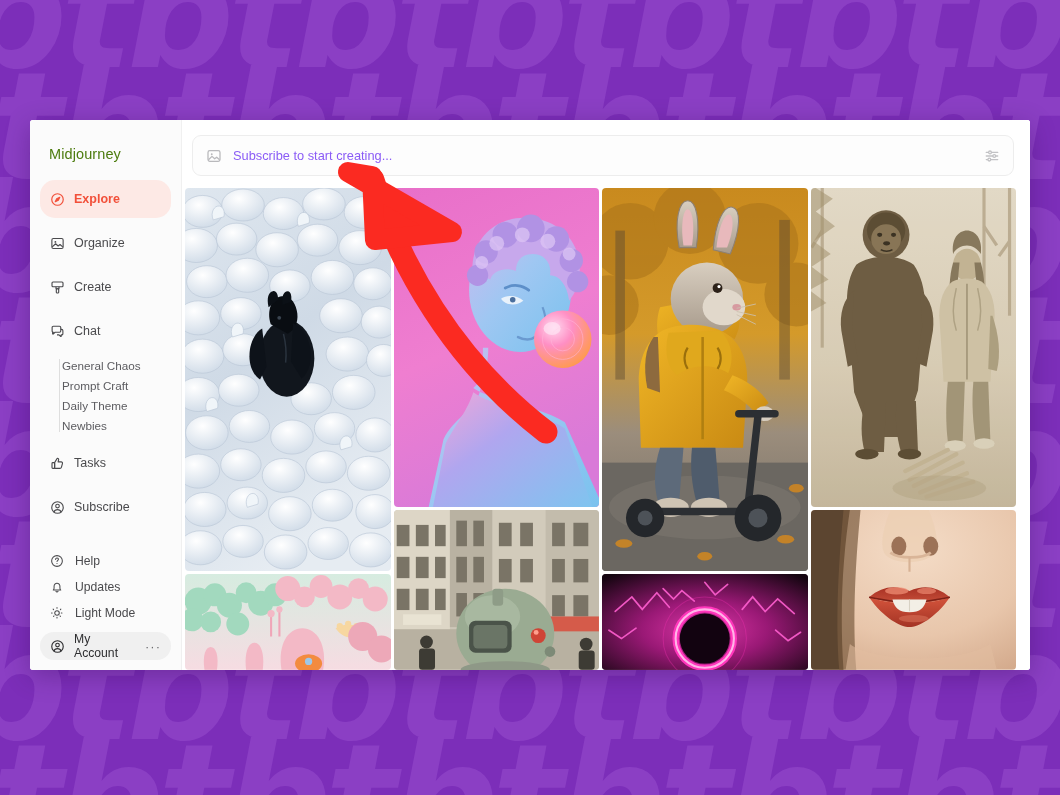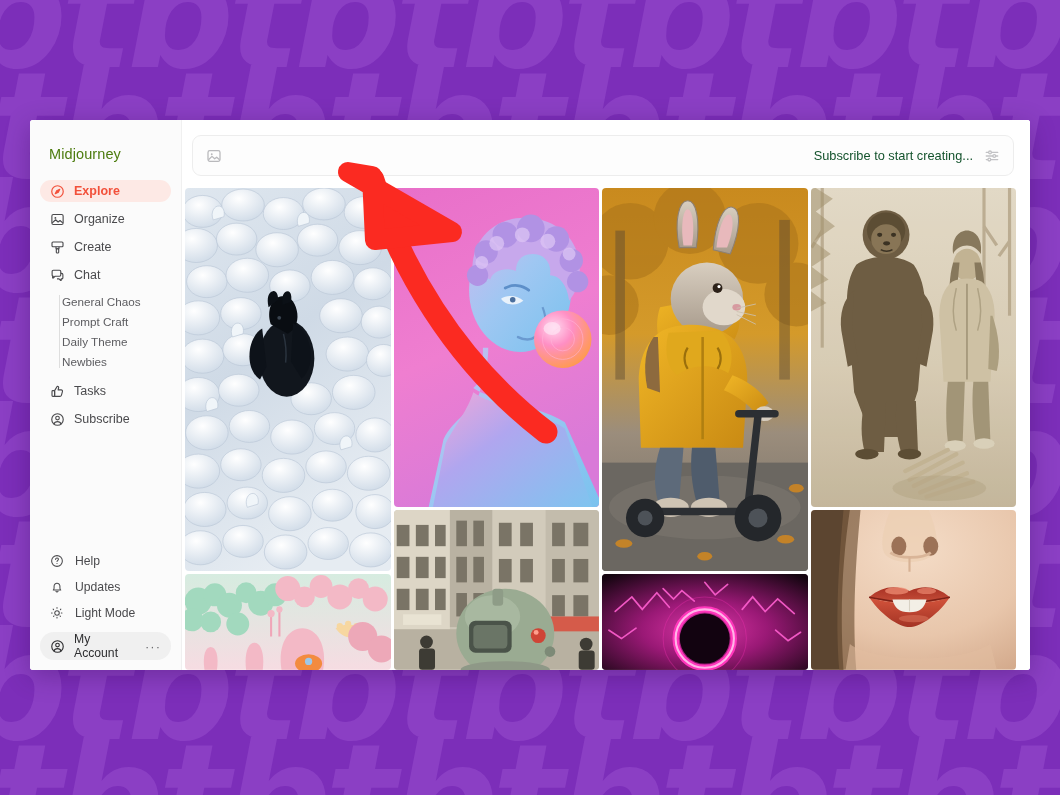--- a/index.html
+++ b/index.html
@@ -59,21 +59,21 @@
     font-size: 14.5px;
     color: #4d7c0f;
     font-weight: 400;
     padding: 26px 0 18px 9px;
     letter-spacing: .1px;
   }
   .nav-item {
     display: flex;
     align-items: center;
     gap: 9px;
-    height: 22px;
+    height: 38px;
     padding: 0 10px;
     border-radius: 15px;
     color: #4a4a4d;
     font-size: 12.5px;
     margin-bottom: 6px;
     cursor: pointer;
   }
   .nav-item .ico { width: 15px; height: 15px; flex: 0 0 15px; display:block; }
   .nav-item.active {
     background: #fde9e5;
@@ -123,21 +123,21 @@
     height: 41px;
     border: 1px solid #ededed;
     background: #fdfdfd;
     border-radius: 9px;
     display: flex; align-items: center;
     padding: 0 13px;
     gap: 11px;
     cursor: text;
   }
   #searchbar .img-ico { width:16px; height:16px; color:#b9b9bc; flex:0 0 16px; }
-  #search-placeholder { font-size: 12.8px; color: #14532d; flex:1 1 auto;text-align:right; }
+  #search-placeholder { font-size: 12.8px; color: #8b5cf6; flex:1 1 auto; }
   #searchbar .sliders { width:16px; height:16px; color:#c2c2c5; flex:0 0 16px; }
 
   
   #grid {
     flex: 1 1 auto;
     display: flex;
     gap: 3px;
     padding: 0 14px 0 3px;
     overflow: hidden;
   }

